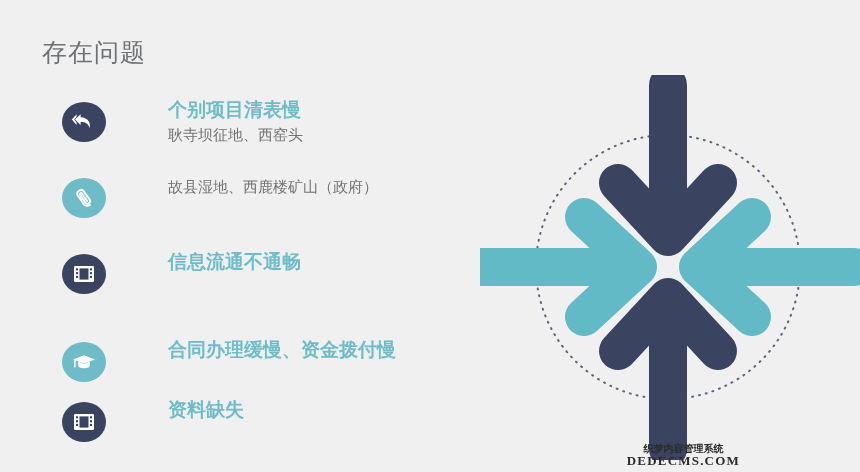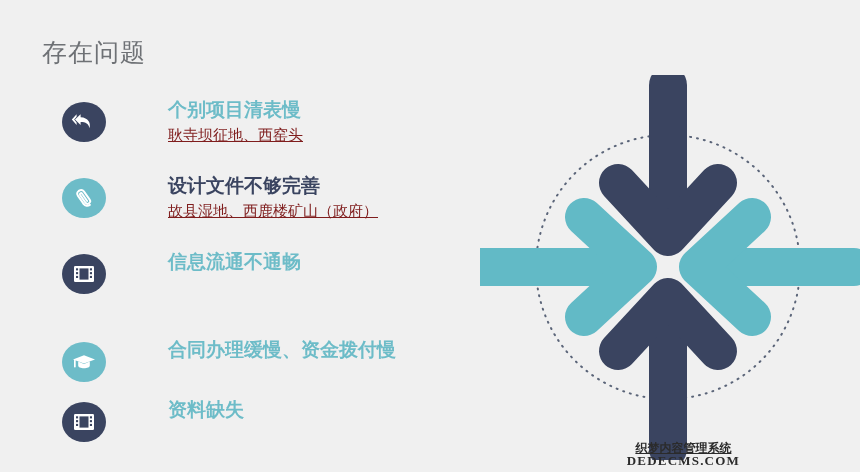--- a/index.html
+++ b/index.html
@@ -75,25 +75,24 @@
     font-size: 19px;
     font-weight: bold;
     line-height: 24px;
     white-space: nowrap;
   }
   .bullet-title.teal { color: #6dbcc8; }
   .bullet-title.navy { color: #3a4460; }
 
   .bullet-sub {
     font-size: 15px;
-    color: #7f1d1d;
+    color: #737373;
     line-height: 22px;
     margin-top: 2px;
     max-width: 340px;
-    text-decoration: underline;
   }
   .bullet-item[data-idx="4"] .bullet-sub { font-size: 14px; }
 
   
   .graphic {
     position: absolute;
     left: 480px;
     top: 75px;
     width: 380px;
     height: 385px;
@@ -102,25 +101,24 @@
 
   
   .watermark {
     position: absolute;
     right: 8px;
     bottom: 4px;
     text-align: center;
     line-height: 1.05;
   }
   .wm-cn {
-    font-size: 12px;
+    font-size: 10px;
     color: #2b2b2b;
     font-weight: bold;
     letter-spacing: 0px;
-    text-decoration: underline;
   }
   .wm-en {
     font-size: 13px;
     color: #2b2b2b;
     font-weight: bold;
     letter-spacing: 1.2px;
     font-family: Liberation Serif, serif;
   }
 </style>
 </head>
@@ -151,21 +149,20 @@
           <g transform="rotate(-35 12 12)">
             <path d="M12 3.2 C14.3 3.2 15.7 4.6 15.7 6.8 L15.7 16.6 C15.7 18.1 14.6 19.2 13.1 19.2
                      C11.6 19.2 10.5 18.1 10.5 16.6 L10.5 7.4 C10.5 6.6 11.0 6.1 11.7 6.1
                      C12.4 6.1 12.9 6.6 12.9 7.4 L12.9 16.2" fill="none" stroke="#ffffff" stroke-width="1.9" stroke-linecap="round"></path>
             <path d="M12 3.2 C9.7 3.2 8.3 4.6 8.3 6.8 L8.3 16.6" fill="none" stroke="#ffffff" stroke-width="1.9" stroke-linecap="round"></path>
             <path d="M8.3 16.6 C8.3 19.1 10.3 21.0 12.9 21.0" fill="none" stroke="#ffffff" stroke-width="1.9" stroke-linecap="round"></path>
           </g>
         </svg>
       </div>
       <div class="bullet-text">
-        <div class="bullet-title navy">设计文件不够完善</div>
         <div class="bullet-sub">故县湿地、西鹿楼矿山（政府）</div>
       </div>
     </div>
 
     <div class="bullet-item" data-idx="2">
       <div class="icon-circle navy">
         <svg width="24" height="20" viewBox="0 0 24 20" aria-hidden="true">
           <rect x="2" y="2" width="20" height="16" rx="1.2" fill="#ffffff"></rect>
           <rect x="7.5" y="4.4" width="9" height="11.2" fill="#3a4460"></rect>
           <rect x="4.0" y="4.3" width="2.1" height="2.1" fill="#3a4460"></rect>

